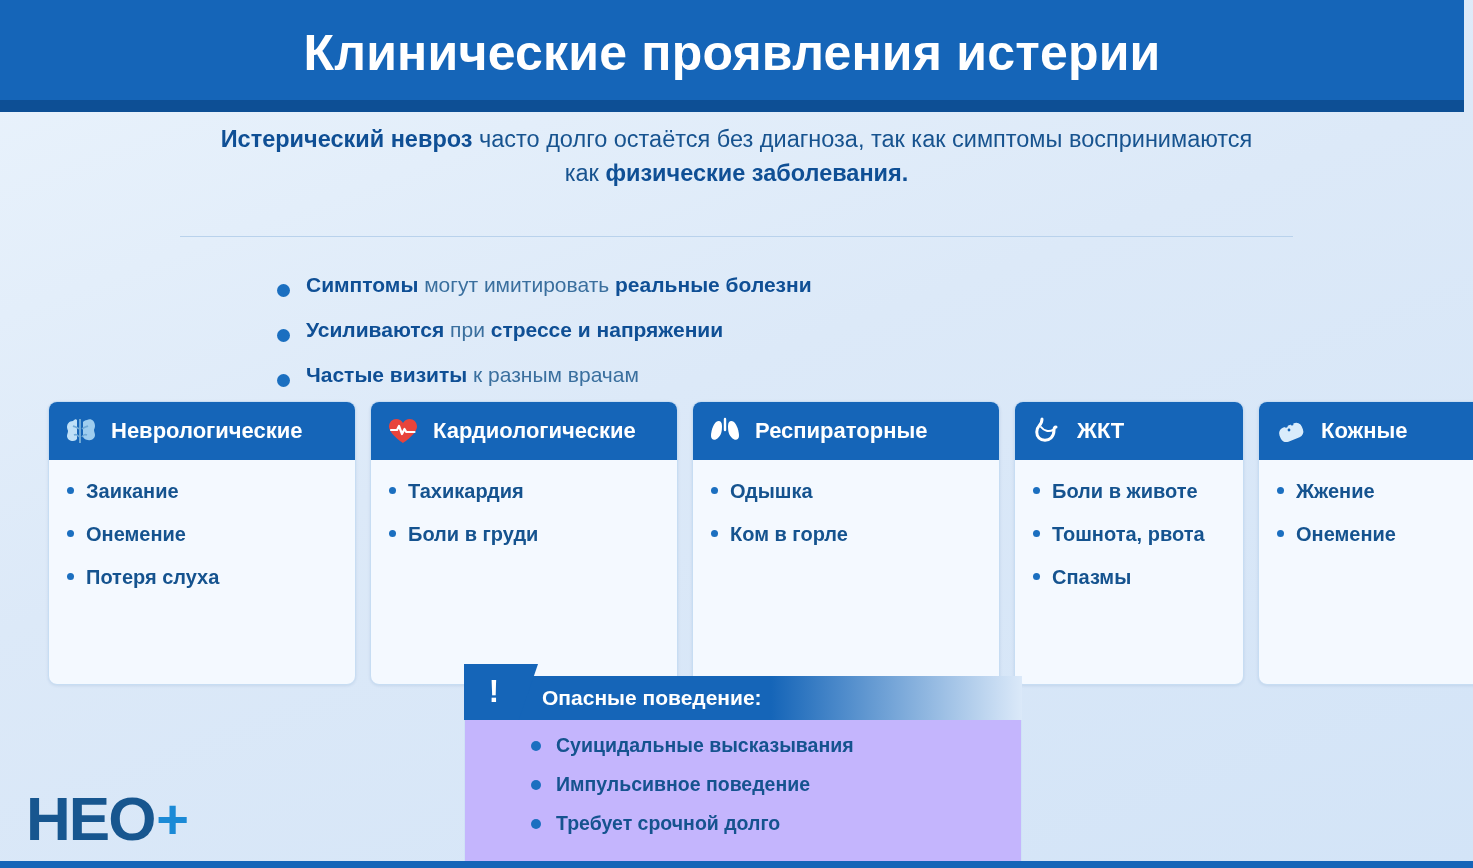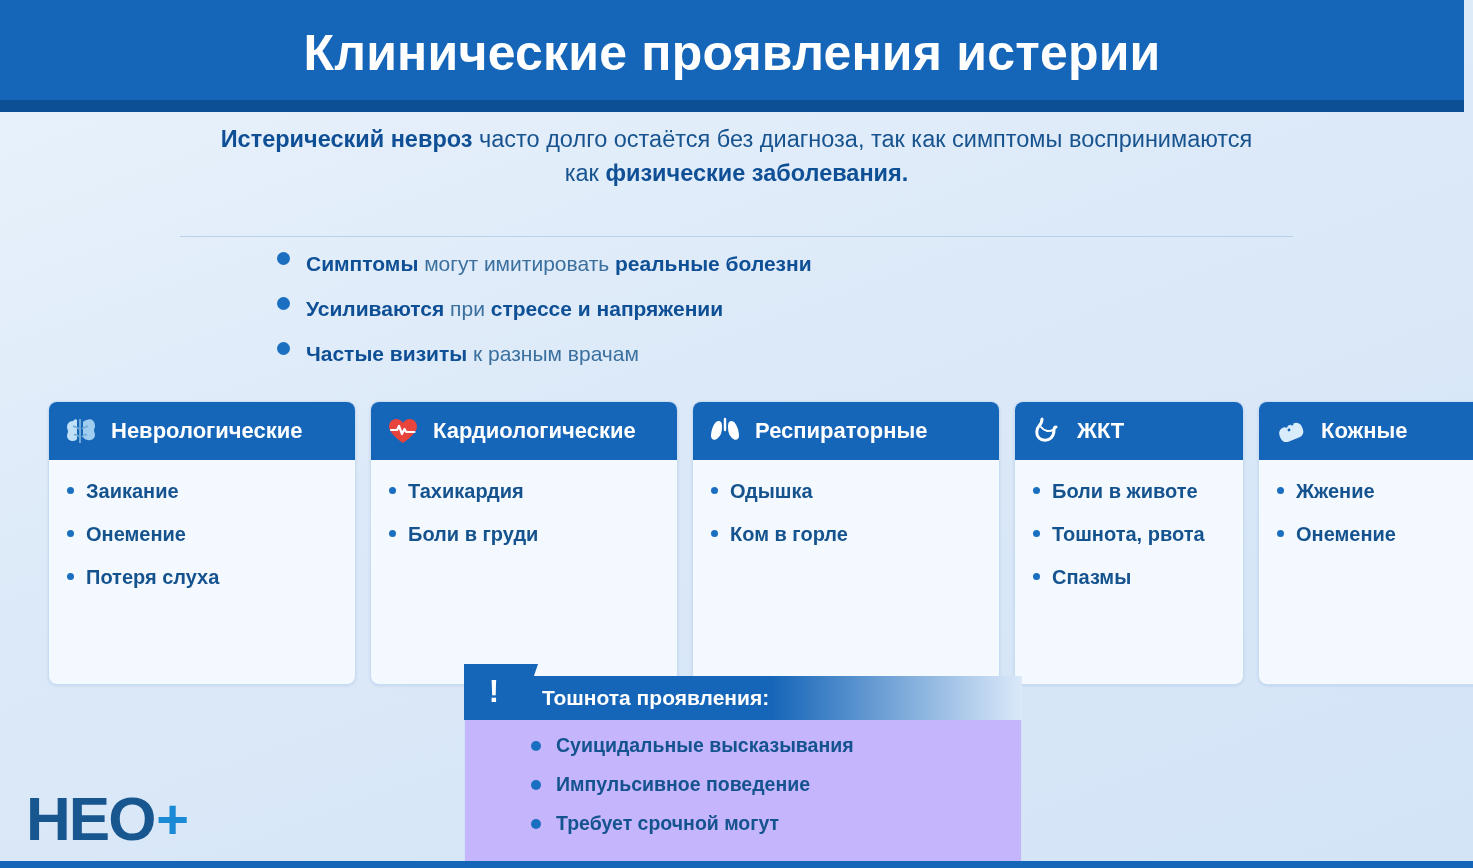--- a/index.html
+++ b/index.html
@@ -68,21 +68,21 @@
   }
 
   
   .keypoints {
     position: absolute;
     top: 252px;
     left: 277px;
   }
   .kp-row {
     display: flex;
-    align-items: flex-start;
+    align-items: flex-end;
     height: 45px;
     color: #1b5ea8;
     font-size: 21px;
   }
   .kp-dot {
     width: 13px;
     height: 13px;
     border-radius: 50%;
     background: #1b6fc0;
     margin-right: 16px;
@@ -401,34 +401,34 @@
     </div>
   </div>
 
 </div>
 
 <div class="danger">
   <div class="danger-head">
     <span class="warn-badge">
         <span>!</span>
       </span>
-    <span class="dtitle">Тошнота проявления:</span>
+    <span class="dtitle">Опасные поведение:</span>
   </div>
   <div class="danger-body">
     <div class="d-item">
         <span class="d-dot"></span>
         <span>Суицидальные высказывания</span>
       </div>
     <div class="d-item">
         <span class="d-dot"></span>
         <span>Импульсивное поведение</span>
       </div>
     <div class="d-item">
         <span class="d-dot"></span>
-        <span>Требует срочной могут</span>
+        <span>Требует срочной долго</span>
       </div>
   </div>
 </div>
 
 <div class="logo">
   <span class="neo">HEO</span>
   <span class="plus">+</span>
 </div>
 <div class="footer-rule"></div>
 

